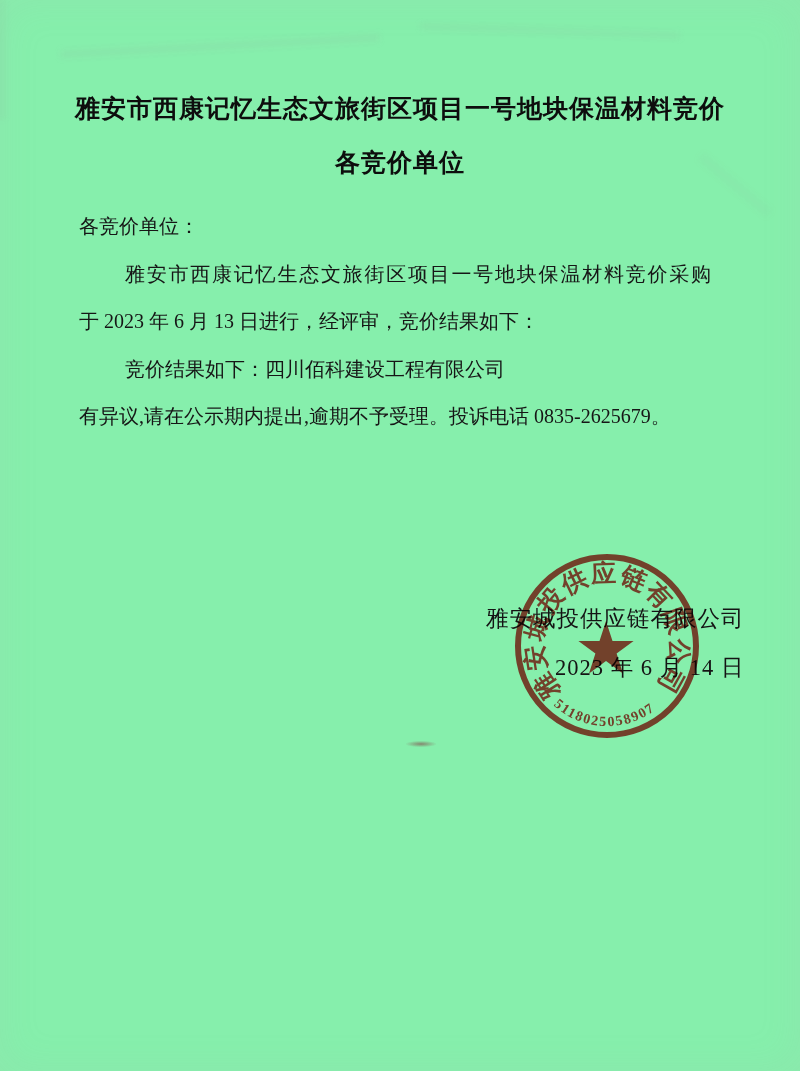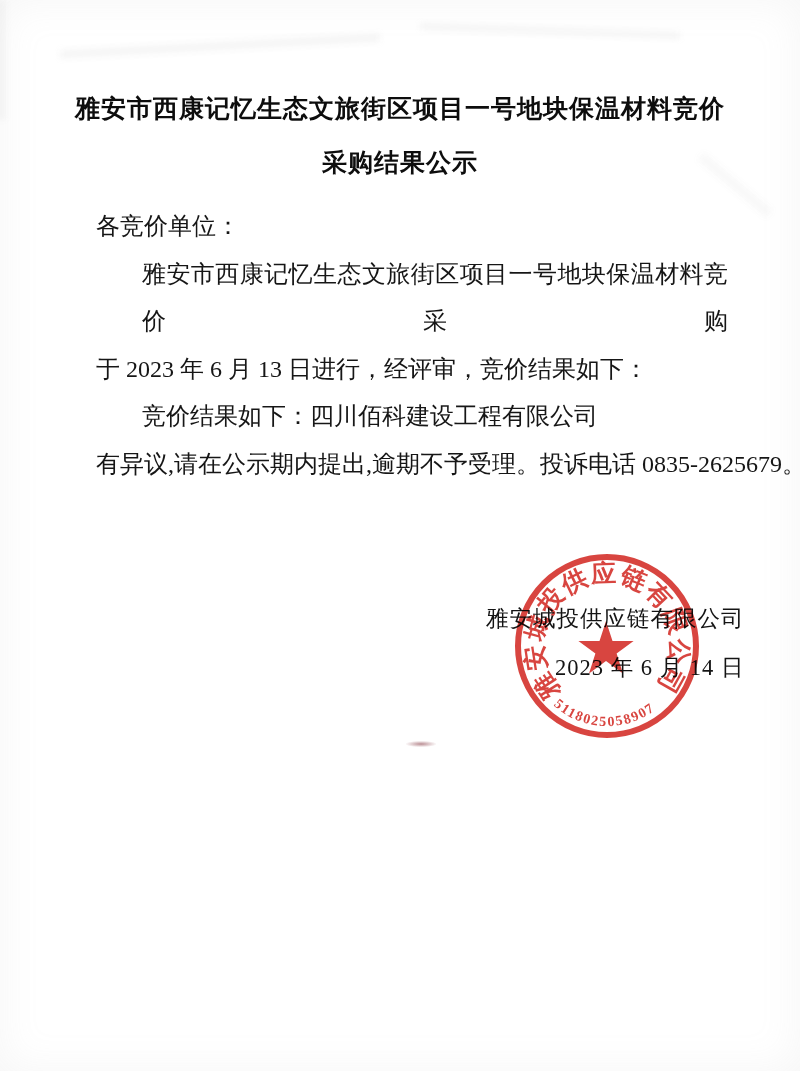--- a/index.html
+++ b/index.html
@@ -1,37 +1,37 @@
 <!DOCTYPE html>
 <html><head>
 <meta charset="utf-8">
 <style>
   html,body{margin:0;padding:0;background:#e8e8e8;}
   .page{
     position:relative;
     width:800px;height:1071px;
     margin:0 auto;
-    background:#ffffff;
+    background:#86efac;
     overflow:hidden;
     font-family:"Liberation Serif","DejaVu Serif",serif;
     color:#161616;
     box-shadow:inset 0 0 40px rgba(180,180,180,0.12);
   }
   .title{
     position:absolute;left:0;top:82px;width:800px;
     text-align:center;
     font-weight:700;
     font-size:25px;
     line-height:54px;
     letter-spacing:1px;
     color:#0d0d0d;
   }
   .body-lines{
-    position:absolute;left:96px;top:203px;width:632px;
-    font-size:24px;
+    position:absolute;left:79px;top:203px;width:632px;
+    font-size:20px;
     line-height:47.5px;
     white-space:nowrap;
   }
   .body-line{width:632px;}
   .body-line.indent{padding-left:46px;width:586px;}
   .body-line.fill{text-align:justify;text-align-last:justify;white-space:normal;}
   .sig-company{
     position:absolute;left:486px;top:608px;
     font-size:22.5px;line-height:1;letter-spacing:1px;
     color:#141414;white-space:nowrap;
@@ -62,21 +62,21 @@
   .streak-3{left:690px;top:180px;width:90px;height:10px;transform:rotate(40deg);opacity:.6;}
   .streak-4{left:-4px;top:0;width:10px;height:120px;opacity:.7;}
 </style>
 </head>
 <body>
 
 <div class="page">
 
   <div class="title">
     <div>雅安市西康记忆生态文旅街区项目一号地块保温材料竞价</div>
-    <div>采购结果公示</div>
+    <div>各竞价单位</div>
   </div>
 
   <div class="body-lines" id="body-lines">
       <div class="body-line">各竞价单位：</div>
       <div class="body-line indent fill">雅安市西康记忆生态文旅街区项目一号地块保温材料竞价采购</div>
       <div class="body-line">于 2023 年 6 月 13 日进行，经评审，竞价结果如下：</div>
       <div class="body-line indent">竞价结果如下：四川佰科建设工程有限公司</div>
       <div class="body-line">有异议,请在公示期内提出,逾期不予受理。投诉电话 0835-2625679。</div>
     </div>
 

